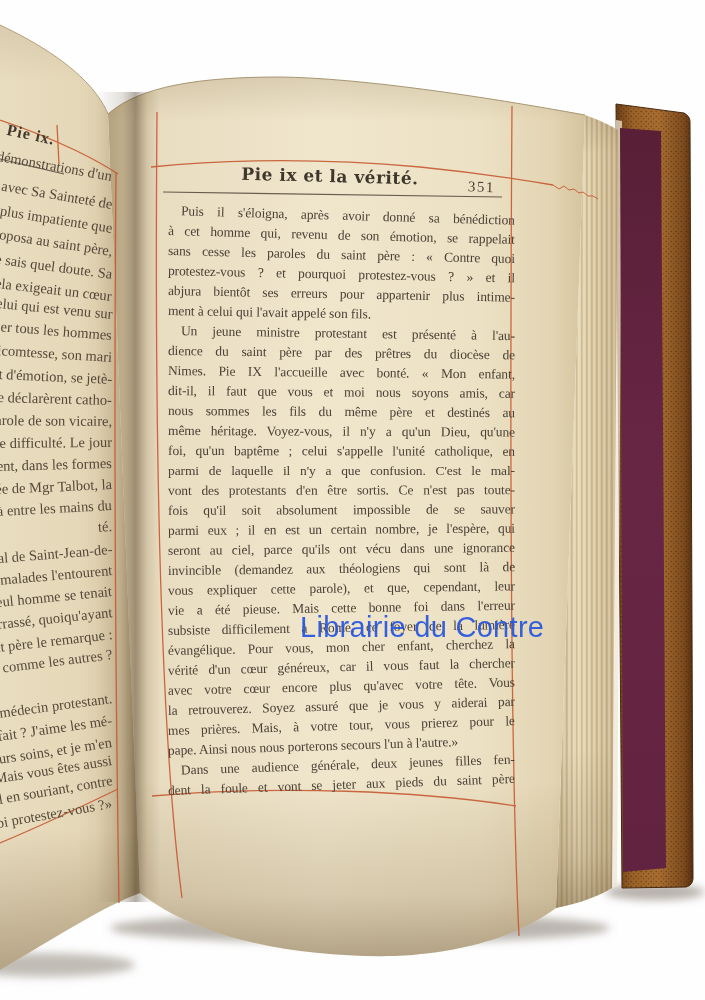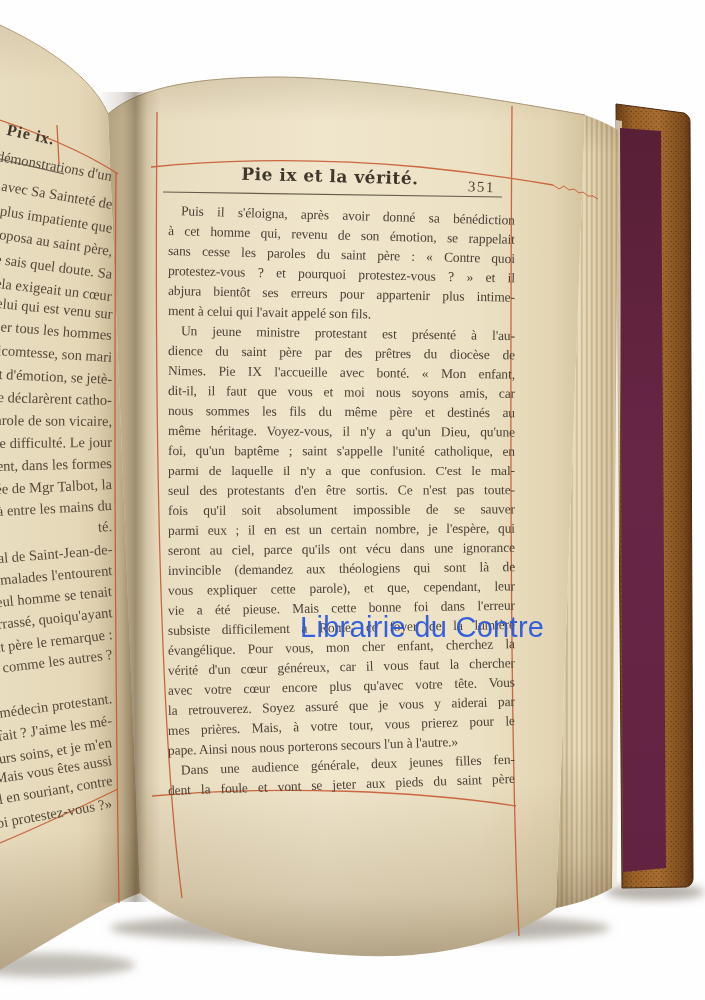--- a/index.html
+++ b/index.html
@@ -188,23 +188,23 @@
     <div class="rline" style="transform:rotate(1.35deg)">sans cesse les paroles du saint père : « Contre quoi</div>
     <div class="rline" style="transform:rotate(1.23deg)">protestez-vous ? et pourquoi protestez-vous ? » et il</div>
     <div class="rline" style="transform:rotate(1.1deg)">abjura bientôt ses erreurs pour appartenir plus intime-</div>
     <div class="rline end" style="transform:rotate(0.98deg)">ment à celui qui l'avait appelé son fils.</div>
     <div class="rline ind" style="transform:rotate(0.86deg)">Un jeune ministre protestant est présenté à l'au-</div>
     <div class="rline" style="transform:rotate(0.73deg)">dience du saint père par des prêtres du diocèse de</div>
     <div class="rline" style="transform:rotate(0.61deg)">Nimes. Pie IX l'accueille avec bonté. « Mon enfant,</div>
     <div class="rline" style="transform:rotate(0.48deg)">dit-il, il faut que vous et moi nous soyons amis, car</div>
     <div class="rline" style="transform:rotate(0.36deg)">nous sommes les fils du même père et destinés au</div>
     <div class="rline" style="transform:rotate(0.24deg)">même héritage. Voyez-vous, il n'y a qu'un Dieu, qu'une</div>
-    <div class="rline" style="transform:rotate(0.11deg)">foi, qu'un baptême ; saint s'appelle l'unité catholique, en</div>
+    <div class="rline" style="transform:rotate(0.11deg)">foi, qu'un baptême ; celui s'appelle l'unité catholique, en</div>
     <div class="rline" style="transform:rotate(-0.01deg)">parmi de laquelle il n'y a que confusion. C'est le mal-</div>
-    <div class="rline" style="transform:rotate(-0.14deg)">seul des protestants d'en être sortis. Ce n'est pas toute-</div>
+    <div class="rline" style="transform:rotate(-0.14deg)">vont des protestants d'en être sortis. Ce n'est pas toute-</div>
     <div class="rline" style="transform:rotate(-0.26deg)">fois qu'il soit absolument impossible de se sauver</div>
     <div class="rline" style="transform:rotate(-0.39deg)">parmi eux ; il en est un certain nombre, je l'espère, qui</div>
     <div class="rline" style="transform:rotate(-0.51deg)">seront au ciel, parce qu'ils ont vécu dans une ignorance</div>
     <div class="rline" style="transform:rotate(-0.63deg)">invincible (demandez aux théologiens qui sont là de</div>
     <div class="rline" style="transform:rotate(-0.76deg)">vous expliquer cette parole), et que, cependant, leur</div>
     <div class="rline" style="transform:rotate(-0.88deg)">vie a été pieuse. Mais cette bonne foi dans l'erreur</div>
     <div class="rline" style="transform:rotate(-1.01deg)">subsiste difficilement à Rome, ce foyer de la lumière</div>
     <div class="rline" style="transform:rotate(-1.13deg)">évangélique. Pour vous, mon cher enfant, cherchez la</div>
     <div class="rline" style="transform:rotate(-1.26deg)">vérité d'un cœur généreux, car il vous faut la chercher</div>
     <div class="rline" style="transform:rotate(-1.38deg)">avec votre cœur encore plus qu'avec votre tête. Vous</div>

